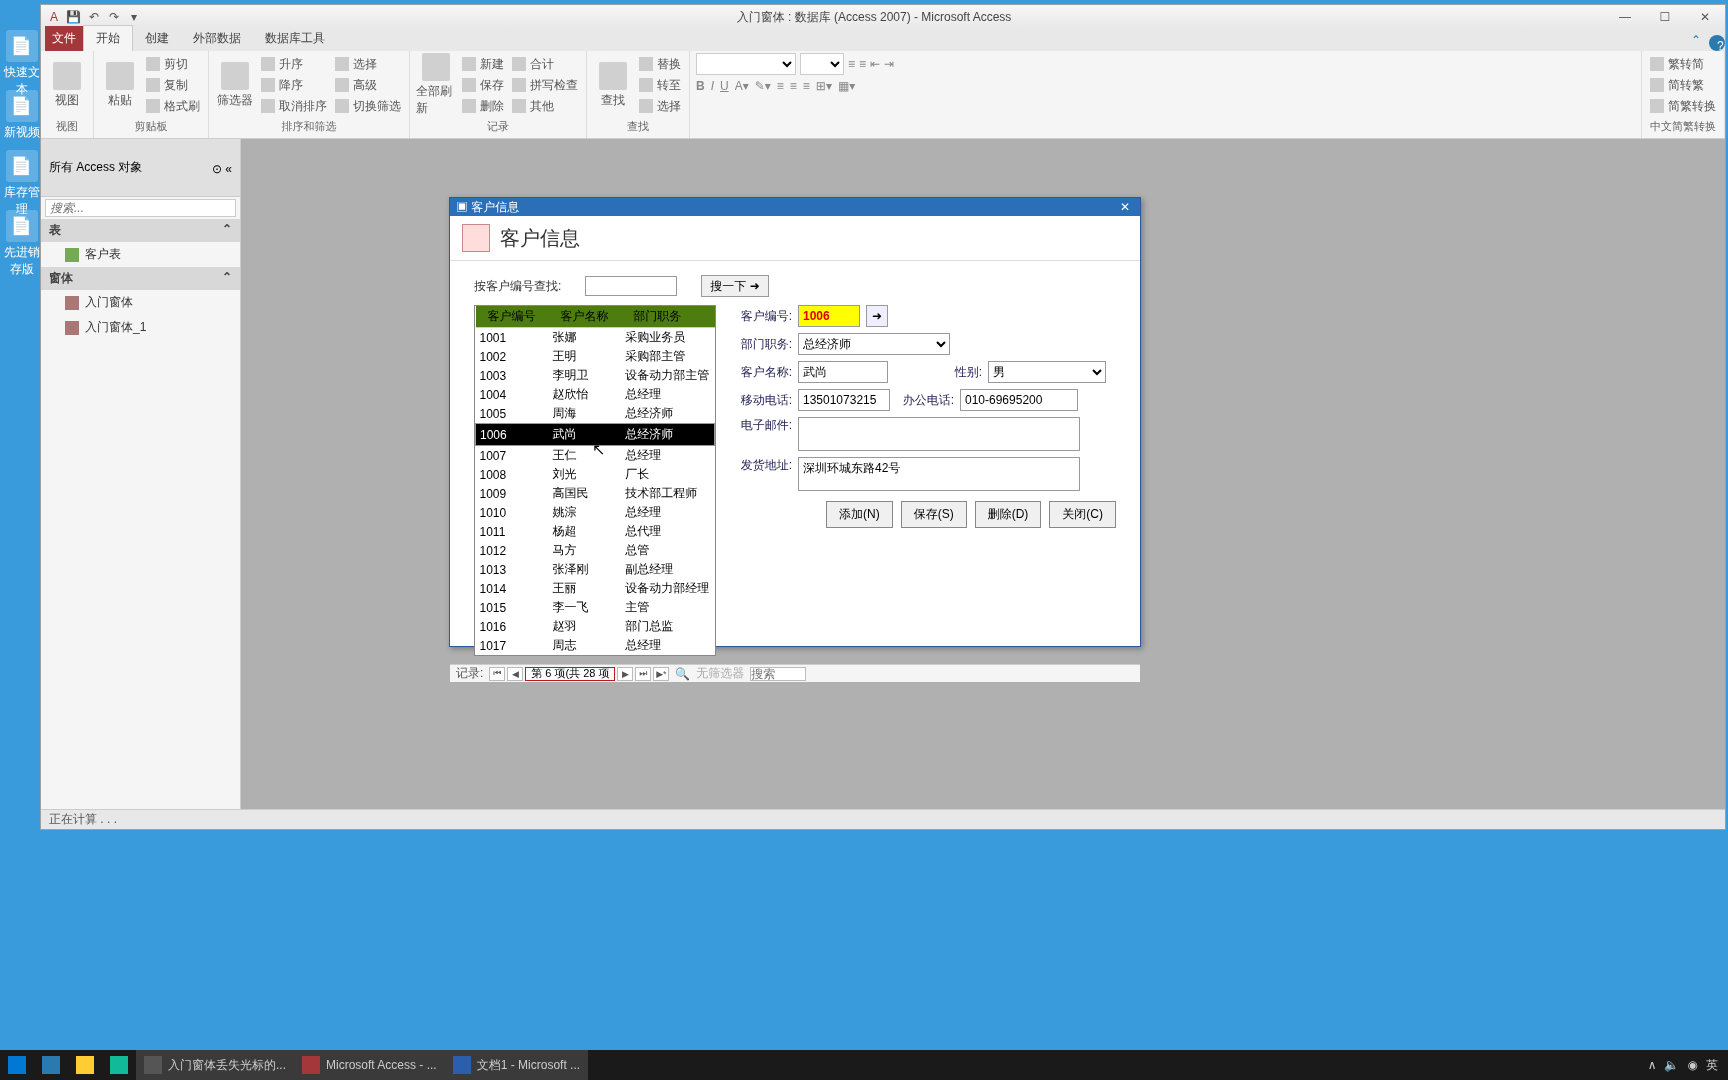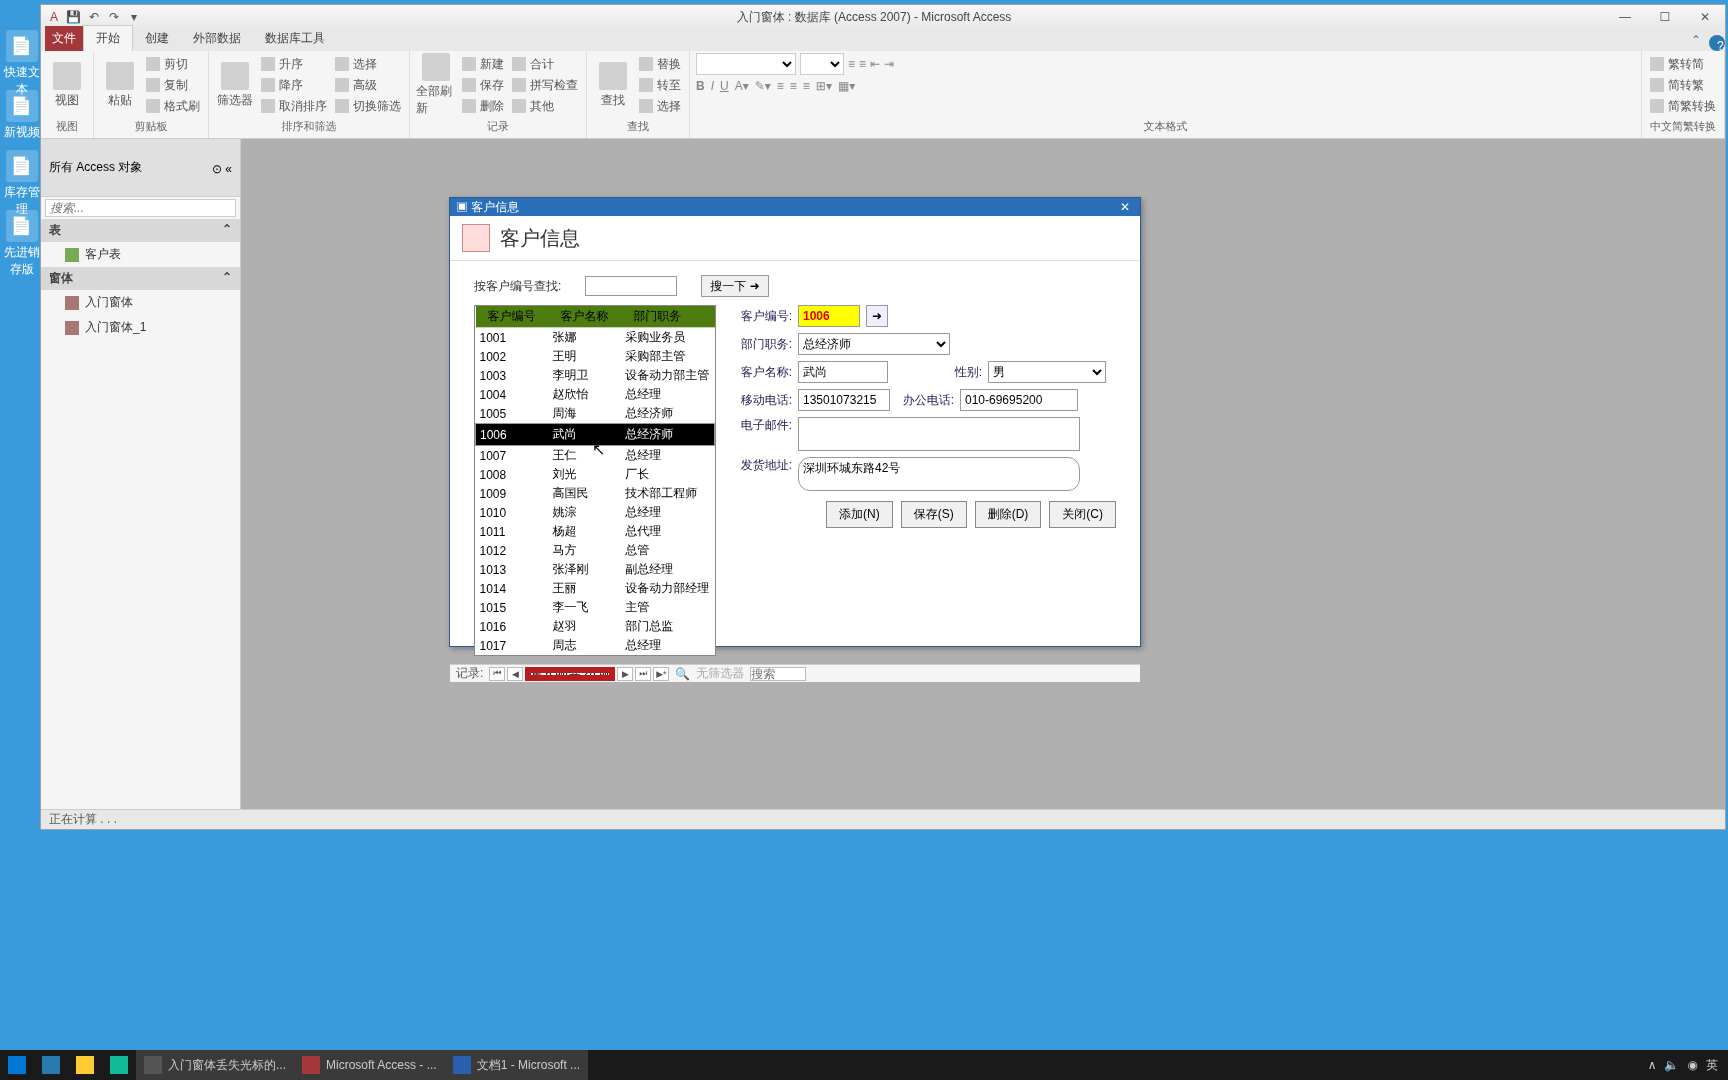--- a/index.html
+++ b/index.html
@@ -79,21 +79,21 @@
 .gobtn { width:22px; height:22px; border:1px solid #999; background:#eef; display:flex; align-items:center; justify-content:center; cursor:pointer; }
 .sel { height:22px; border:1px solid #999; background:#fff; }
 .tarea { border:1px solid #999; background:#fff; width:282px; padding:2px 4px; resize:none; }
 
 .btns { display:flex; justify-content:flex-end; gap:8px; margin-top:10px; }
 .btns button { padding:4px 12px; border:1px solid #888; background:#f0f0f0; cursor:pointer; min-width:60px; }
 
 .form-status { height:20px; border-top:1px solid #ccc; background:#f5f5f5; display:flex; align-items:center; padding:0 6px; gap:6px; font-size:11px; color:#555; }
 .recnav { display:flex; align-items:center; gap:2px; }
 .recnav .nb { width:16px; height:14px; border:1px solid #bbb; background:#fff; display:flex; align-items:center; justify-content:center; font-size:9px; cursor:pointer; }
-.recnav input { width:90px; height:14px; border:6px solid #b91c1c; font-size:11px; text-align:center; }
+.recnav input { width:90px; height:14px; border:1px solid #b91c1c; font-size:11px; text-align:center; }
 
 
 .statusbar { height:20px; background:#e8e8e8; border-top:1px solid #ccc; display:flex; align-items:center; padding:0 8px; color:#555; position:absolute; bottom:0; left:0; right:0; }
 
 
 .taskbar { position:absolute; bottom:0; left:0; right:0; height:30px; background:#1a1a1a; display:flex; align-items:center; }
 .taskbar .tseg { height:30px; padding:0 8px; display:flex; align-items:center; color:#ccc; gap:6px; cursor:pointer; font-size:11px; }
 .taskbar .tseg.active { background:#3a3a3a; }
 .taskbar .tseg .ic { width:18px; height:18px; background:#555; }
 .taskbar .tray { margin-left:auto; display:flex; align-items:center; color:#ccc; gap:8px; padding-right:10px; font-size:11px; }
@@ -280,21 +280,20 @@
         <u>U</u>
         <span>A▾</span>
         <span>✎▾</span>
         <span>≡</span>
         <span>≡</span>
         <span>≡</span>
         <span>⊞▾</span>
         <span>▦▾</span>
       </div>
     </div>
-        <div class="label">文本格式</div>
       </div>
     <div class="rgroup">
         <div class="items">
           <div class="rcol">
       <div class="rsmall">
               <div class="ic"></div>
               <span>繁转简</span>
             </div>
       <div class="rsmall">
               <div class="ic"></div>
@@ -475,21 +474,21 @@
                 <input class="tinput" style="width: 92px;" value="13501073215">
                 <label class="lab2">办公电话:</label>
                 <input class="tinput" style="width: 118px;" value="010-69695200">
               </div>
               <div class="frow" style="align-items:flex-start">
                 <label>电子邮件:</label>
                 <textarea class="tarea" style="height: 34px;"></textarea>
               </div>
               <div class="frow" style="align-items:flex-start">
                 <label>发货地址:</label>
-                <textarea class="tarea" style="height: 34px; border-radius: 12px;">深圳环城东路42号</textarea>
+                <textarea class="tarea" style="height: 34px;">深圳环城东路42号</textarea>
               </div>
               <div class="btns">
                 <button>添加(N)</button>
                 <button>保存(S)</button>
                 <button>删除(D)</button>
                 <button>关闭(C)</button>
               </div>
             </div>
           </div>
         </div>

